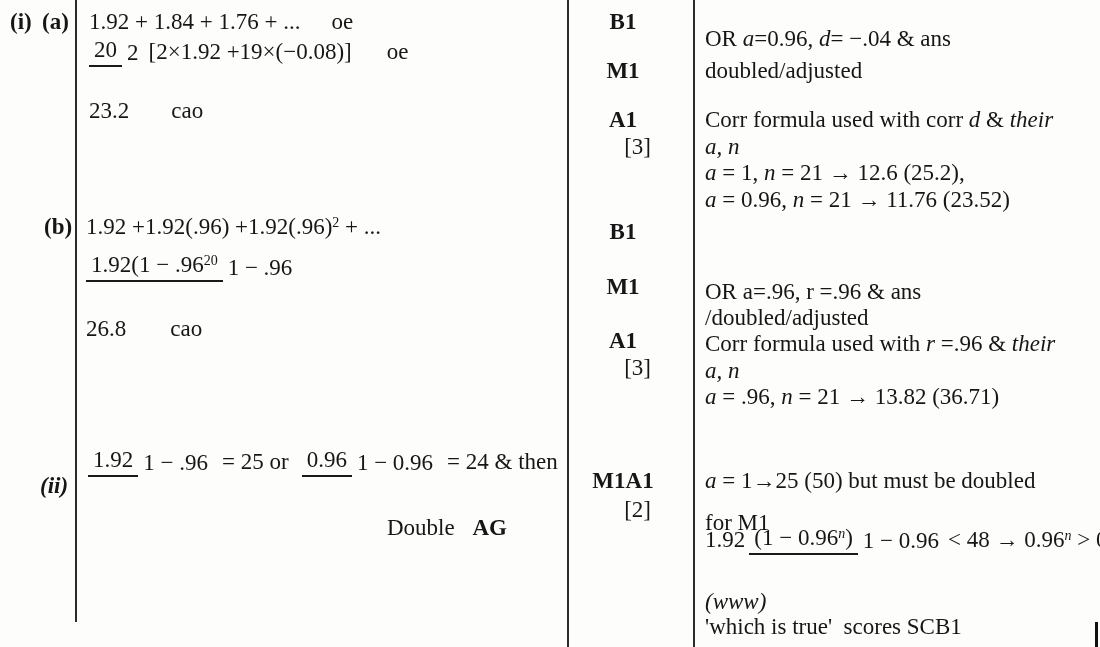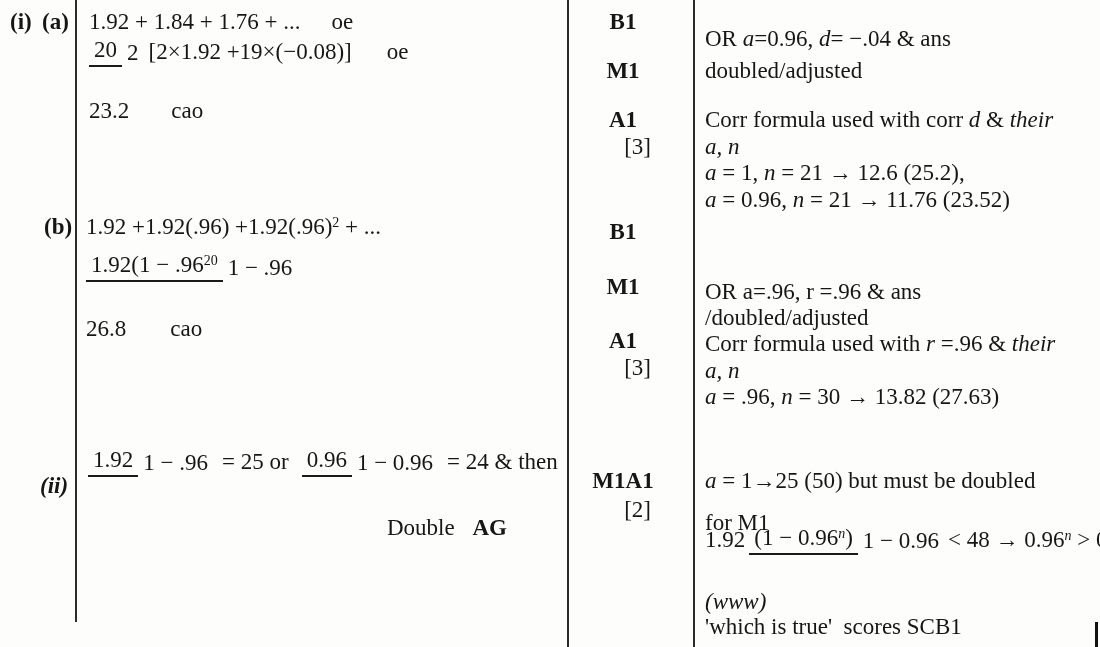--- a/index.html
+++ b/index.html
@@ -116,21 +116,21 @@
     <span class="it">a</span><span> = 0.96, </span><span class="it">n</span><span> = 21 → 11.76 (23.52)</span>
   </div>
 
   <div class="abs rline" style="top:278px;">OR a=.96, r =.96 &amp; ans</div>
   <div class="abs rline" style="top:304px;">/doubled/adjusted</div>
   <div class="abs rline" style="top:330px;">
     <span>Corr formula used with </span><span class="it">r</span><span> =.96 &amp; </span><span class="it">their</span>
   </div>
   <div class="abs rline it" style="top:357px;">a, n</div>
   <div class="abs rline" style="top:383px;">
-    <span class="it">a</span><span> = .96, </span><span class="it">n</span><span> = 30 → 13.82 (27.63)</span>
+    <span class="it">a</span><span> = .96, </span><span class="it">n</span><span> = 21 → 13.82 (36.71)</span>
   </div>
 
   <div class="abs rline" style="top:467px;">
     <span class="it">a</span><span> = 1→25 (50) but must be doubled</span>
   </div>
   <div class="abs rline" style="top:465px;margin-top:44px;">for M1</div>
 
   <div class="abs row" style="left:705px; top:524px; gap:4px;">
     <span>1.92</span>
     <span class="frac">

